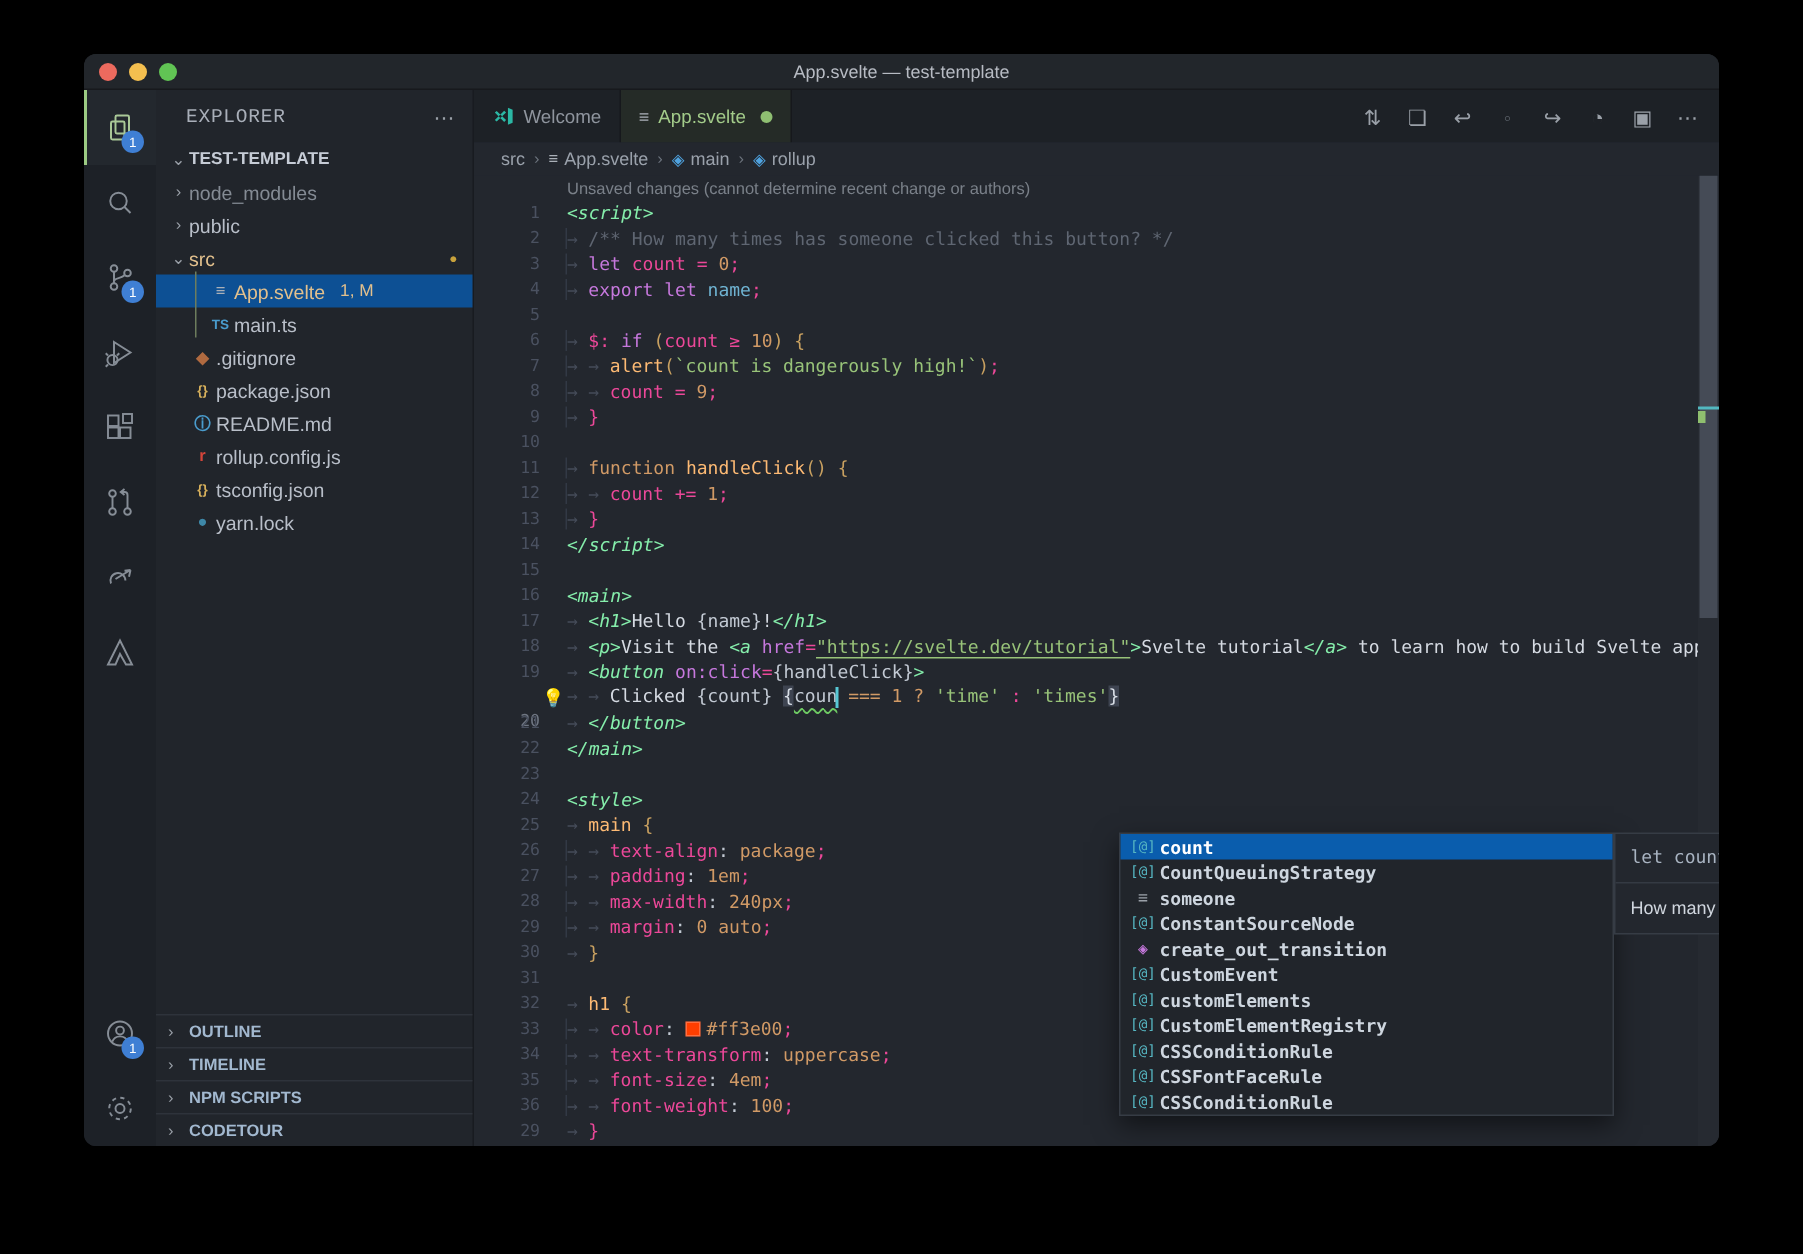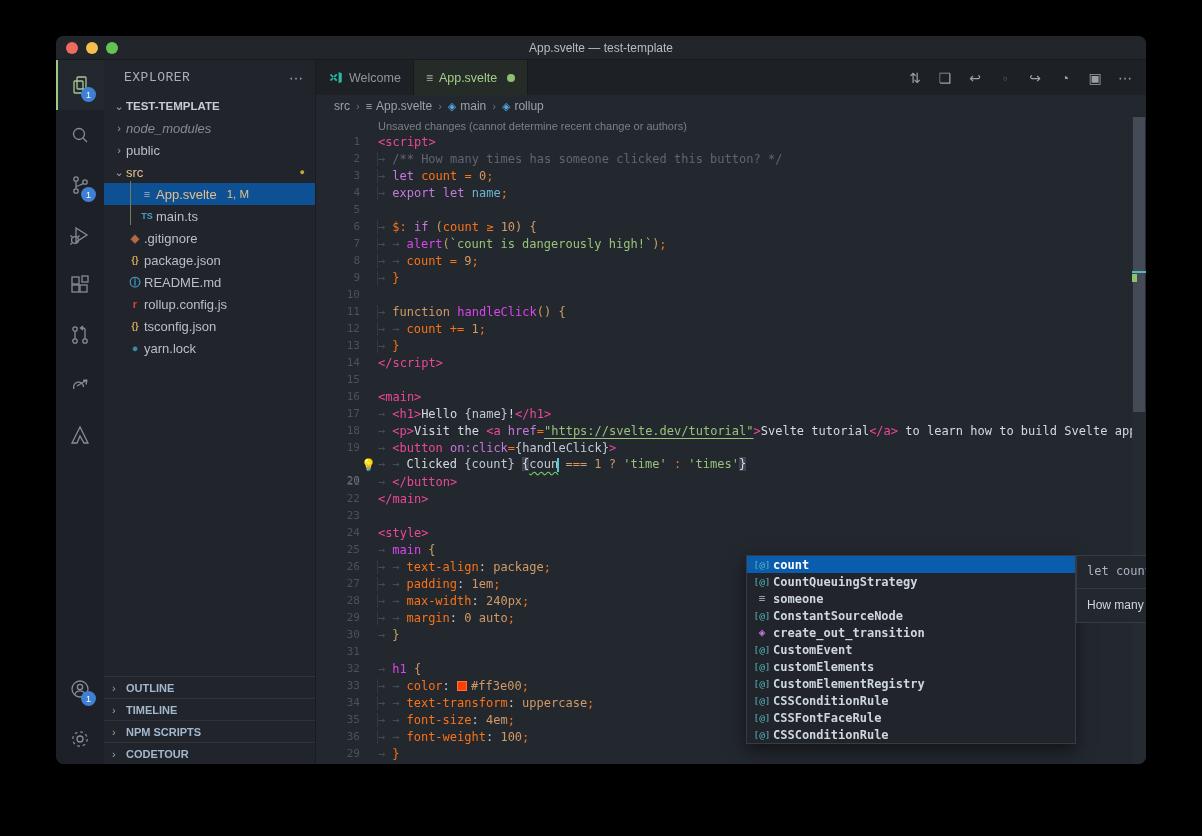--- a/index.html
+++ b/index.html
@@ -24,21 +24,21 @@
   #sb-header{height:35px;display:flex;align-items:center;padding:0 12px 0 20px;flex:0 0 auto;}
   #sb-header .hdr{font-size:13px;letter-spacing:.5px;color:#a9afb9;font-family:Liberation Mono, monospace;}
   #sb-header .more{margin-left:auto;color:#9aa0a8;font-size:14px;cursor:pointer;}
   .row{height:22px;display:flex;align-items:center;font-size:13px;color:#b9bfc9;cursor:pointer;position:relative;padding-left:8px;}
   .row .chev{width:14px;color:#9aa0a8;font-size:11px;text-align:center;flex:0 0 auto;}
   .row .ficon{width:18px;text-align:center;flex:0 0 auto;font-size:11px;}
   .row .lbl{white-space:nowrap;overflow:hidden;}
   .row .right{margin-left:auto;margin-right:10px;font-size:11.5px;}
   .row.root .lbl{font-weight:bold;font-size:11.5px;color:#c6ccd6;}
   .row.sel{background:#0d5094;}
-  .row.dim .lbl{color:#848b94;font-style:italic;}
+  .row.dim .lbl{color:#848b94;}
   .mod .lbl{color:#e2c08d !important;}
   .guide{position:absolute;left:26px;width:1px;background:#6d7d5d;}
   #panels{margin-top:auto;}
   .panel{height:22px;display:flex;align-items:center;border-top:1px solid #2e333b;font-size:11px;font-weight:bold;color:#a2b8cf;cursor:pointer;padding-left:8px;}
   .panel .chev{width:14px;color:#9aa0a8;font-weight:normal;font-size:11px;}
   
   #editor-col{flex:1;display:flex;flex-direction:column;min-width:0;position:relative;}
   #tabbar{height:35px;background:#1d2126;display:flex;flex:0 0 auto;}
   .tab{display:flex;align-items:center;gap:6px;padding:0 12px;font-size:12.5px;color:#8f959e;border-right:1px solid #16181c;cursor:pointer;}
   .tab.active{background:#252b27;color:#a3cc8a;}
@@ -52,26 +52,26 @@
   #breadcrumb .bicon{color:#4fa3e0;font-size:11px;}
   #breadcrumb .crumb{display:flex;align-items:center;gap:4px;cursor:pointer;}
   
   #code-wrap{flex:1;position:relative;overflow:hidden;background:#23272e;}
   #codelens{margin-left:62px;height:16px;font-size:11px;color:#7a8089;padding-top:3px;}
   .cl{height:17px;display:flex;align-items:center;font-family:"DejaVu Sans Mono",monospace;font-size:12px;white-space:pre;}
   .cl .ln{width:44px;text-align:right;color:#4a5160;font-size:11px;flex:0 0 auto;font-family:"DejaVu Sans Mono",monospace;}
   .cl .gslot{width:18px;flex:0 0 auto;text-align:center;}
   .cl.cur-line .ln{color:#6f7682;margin-top:32px;}
   .bulb{color:#e8c51c;font-size:11px;}
-  .tk-t{color:#ec4899;}
+  .tk-t{color:#86efac;font-style:italic;}
   .tk-c{color:#5f6672;}
   .tk-k{color:#c678dd;}
   .tk-o{color:#d19a66;}
-  .tk-r{color:#d946ef;}
-  .tk-v{color:#f97316;text-align:right;}
+  .tk-r{color:#fdba74;}
+  .tk-v{color:#ec4899;text-align:right;}
   .tk-n{color:#d19a66;}
   .tk-s{color:#98c379;}
   .tk-sl{color:#98c379;text-decoration:underline;text-underline-offset:3px;}
   .tk-b{color:#d5dae2;font-weight:normal;}
   .tk-p{color:#c8a060;}
   .tk-w{color:#c2c9d3;}
   .tk-cy{color:#6fb3d2;margin-top:28px;}
   .tk-bh{color:#d8dee6;background:#3e4451;}
   .tk-sq{color:#c2c9d3;text-decoration:underline wavy #6ecb63;text-underline-offset:3px;}
   .tk-i{color:#454c59;padding-right:7px;}

